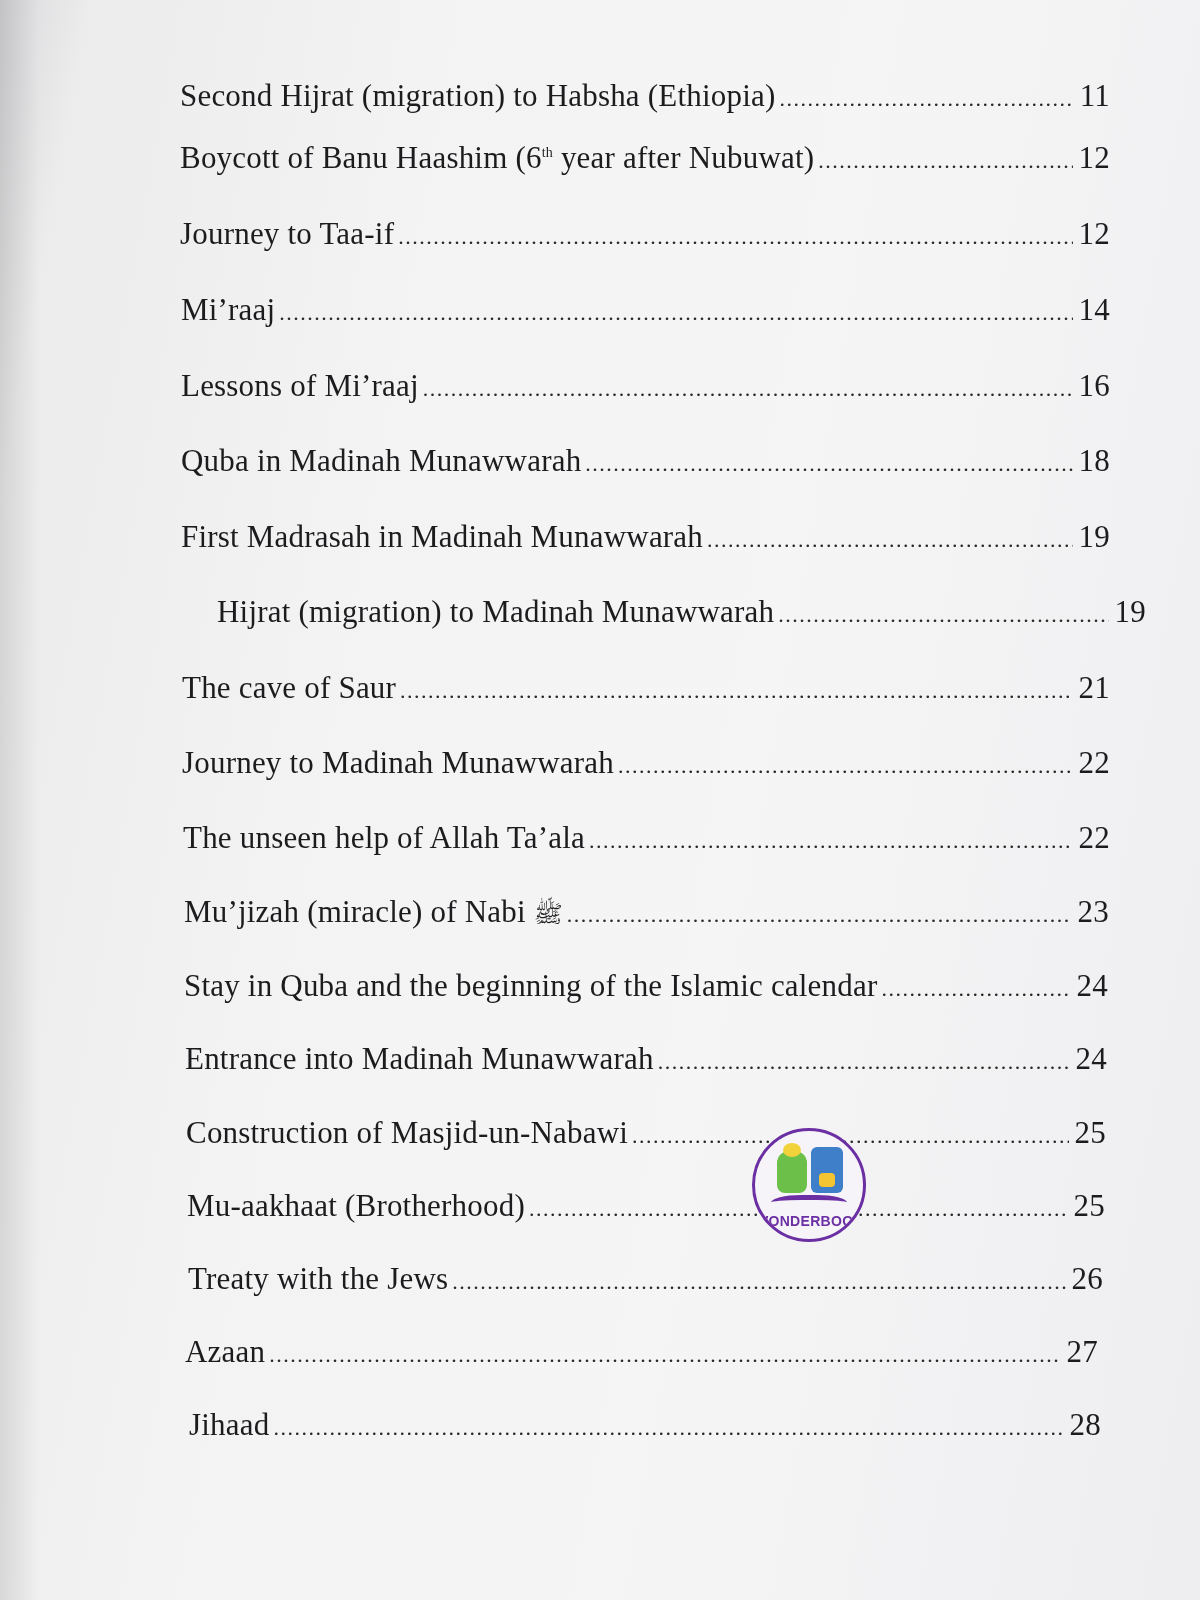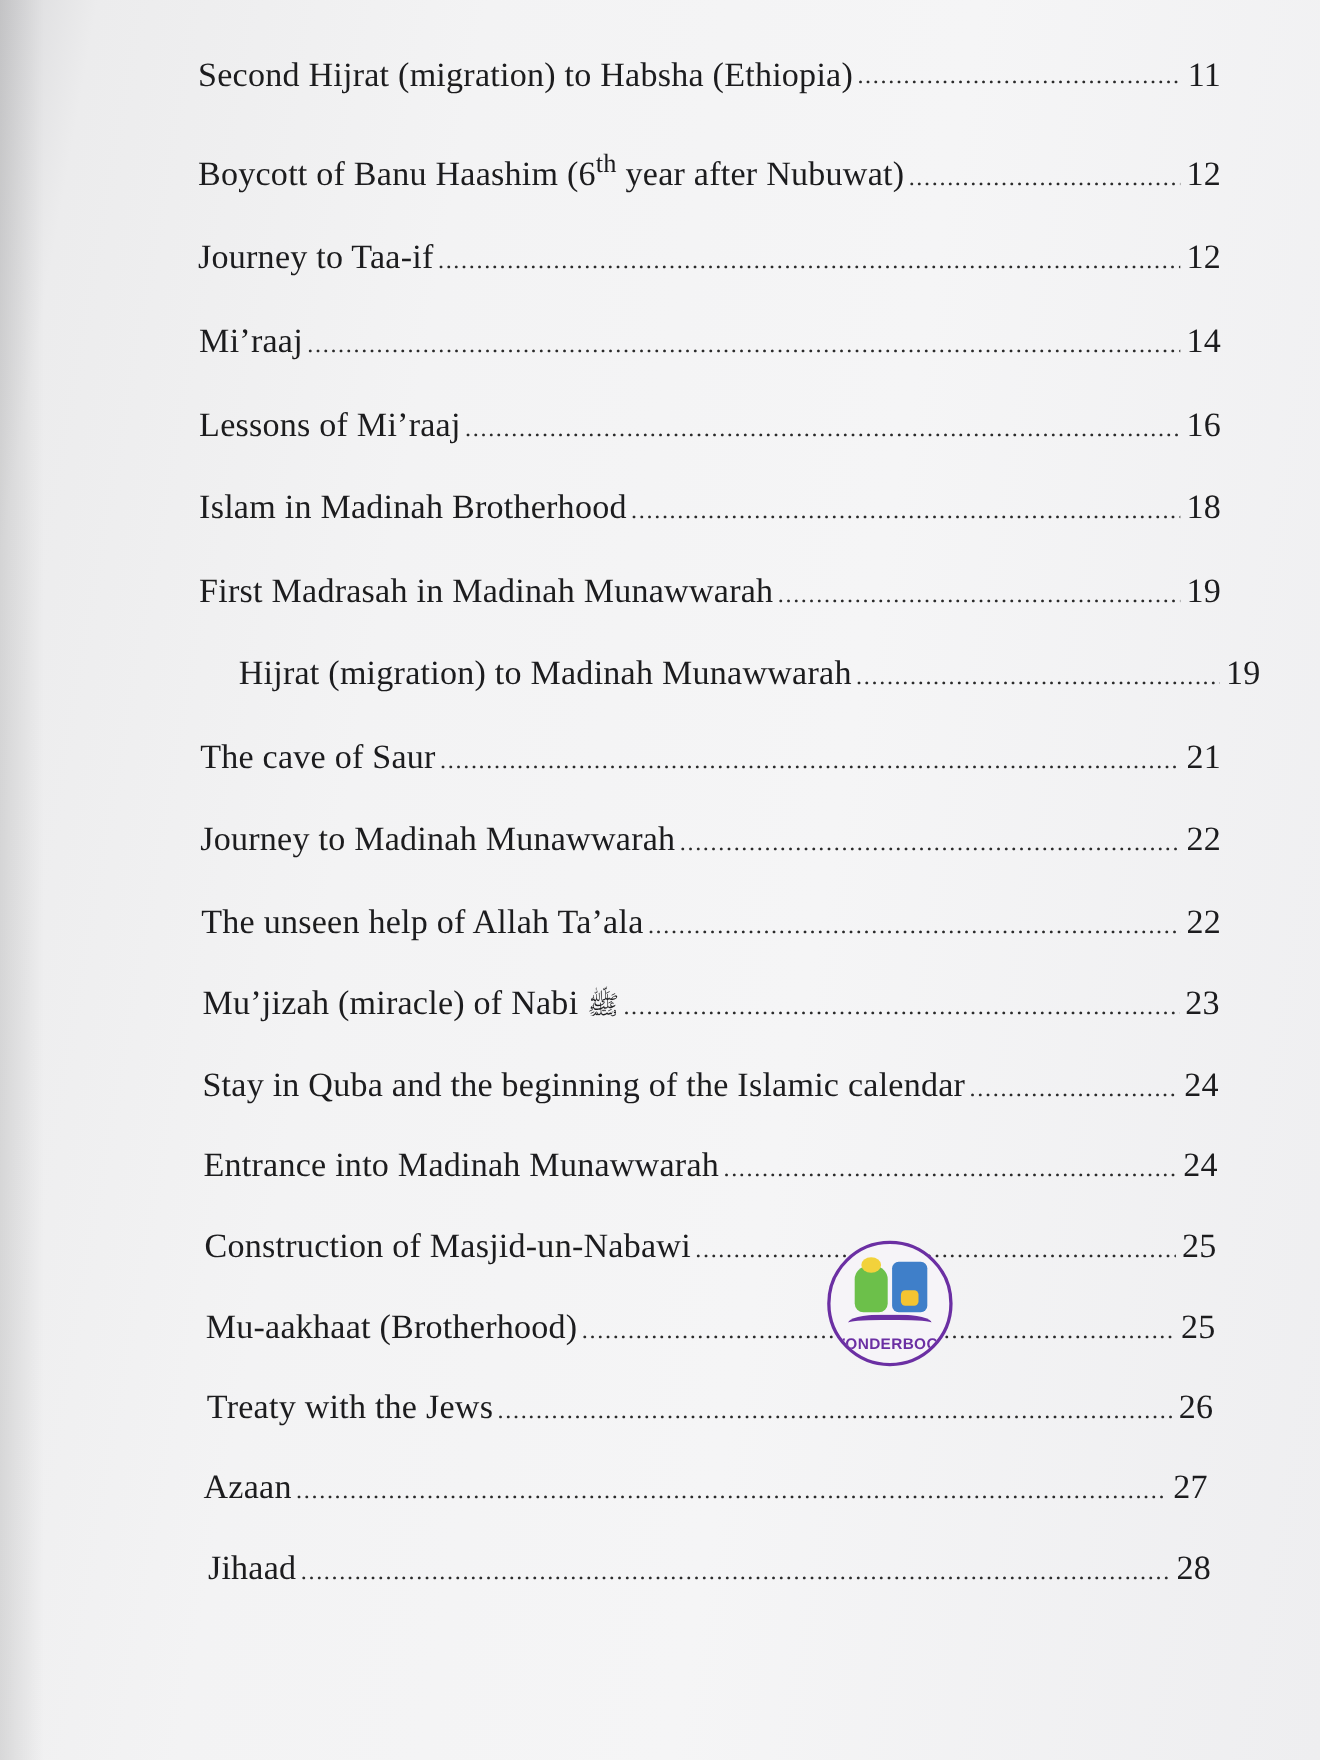--- a/index.html
+++ b/index.html
@@ -18,21 +18,21 @@
     position: absolute; left: 0; top: 0; width: 1200px; height: 1600px;
   }
   .toc-entry {
     position: absolute;
     display: flex; align-items: baseline;
     font-size: 31px; line-height: 40px;
     letter-spacing: 0.2px;
     white-space: nowrap;
   }
   .toc-title { flex: 0 0 auto; }
-  .toc-title sup { font-size: 24px; vertical-align: super; line-height: 0; }
+  .toc-title sup { font-size: 14px; vertical-align: super; line-height: 0; }
   .arabic { font-family: "DejaVu Sans", sans-serif; font-size: 24px; margin-left: 8px; }
   .leader {
     flex: 1 1 auto; overflow: hidden; margin: 0 6px 0 4px;
     font-size: 22px; letter-spacing: 1.5px; color: #2a2a2a;
   }
   .leader::before {
     content: "................................................................................................................................................................................................................................";
   }
   .toc-page { flex: 0 0 auto; text-align: right; min-width: 30px; }
   .logo {
@@ -50,21 +50,21 @@
     font-family: "Liberation Sans", sans-serif; font-weight: bold; font-size: 14px; color: #6b2fa3; letter-spacing: 0.3px;
   }
 </style>
 </head>
 <body>
 
 <div class="page-shadow"></div>
 
 <div class="toc">
 
-  <div class="toc-entry" style="left:180px; top:48px; width:930px;align-items:center;">
+  <div class="toc-entry" style="left:180px; top:76px; width:930px;">
     <span class="toc-title">Second Hijrat (migration) to Habsha (Ethiopia)</span>
     <span class="leader"></span>
     <span class="toc-page">11</span>
   </div>
 
   <div class="toc-entry" style="left:180px; top:138px; width:930px;">
     <span class="toc-title"><span>Boycott of Banu Haashim (6</span><sup>th</sup><span> year after Nubuwat)</span></span>
     <span class="leader"></span>
     <span class="toc-page">12</span>
   </div>
@@ -81,21 +81,21 @@
     <span class="toc-page">14</span>
   </div>
 
   <div class="toc-entry" style="left:181px; top:366px; width:929px;">
     <span class="toc-title">Lessons of Mi’raaj</span>
     <span class="leader"></span>
     <span class="toc-page">16</span>
   </div>
 
   <div class="toc-entry" style="left:181px; top:441px; width:929px;">
-    <span class="toc-title">Islam in Madinah Brotherhood</span>
+    <span class="toc-title">Quba in Madinah Munawwarah</span>
     <span class="leader"></span>
     <span class="toc-page">18</span>
   </div>
 
   <div class="toc-entry" style="left:181px; top:517px; width:929px;">
     <span class="toc-title">First Madrasah in Madinah Munawwarah</span>
     <span class="leader"></span>
     <span class="toc-page">19</span>
   </div>
 

